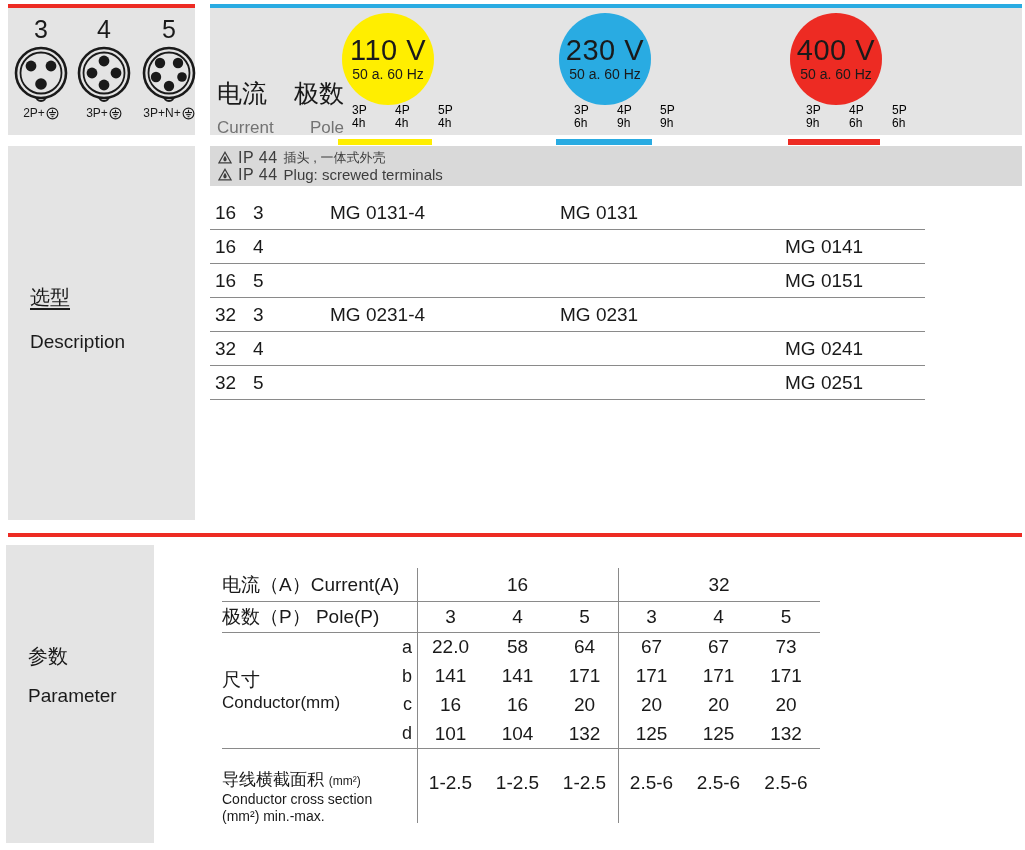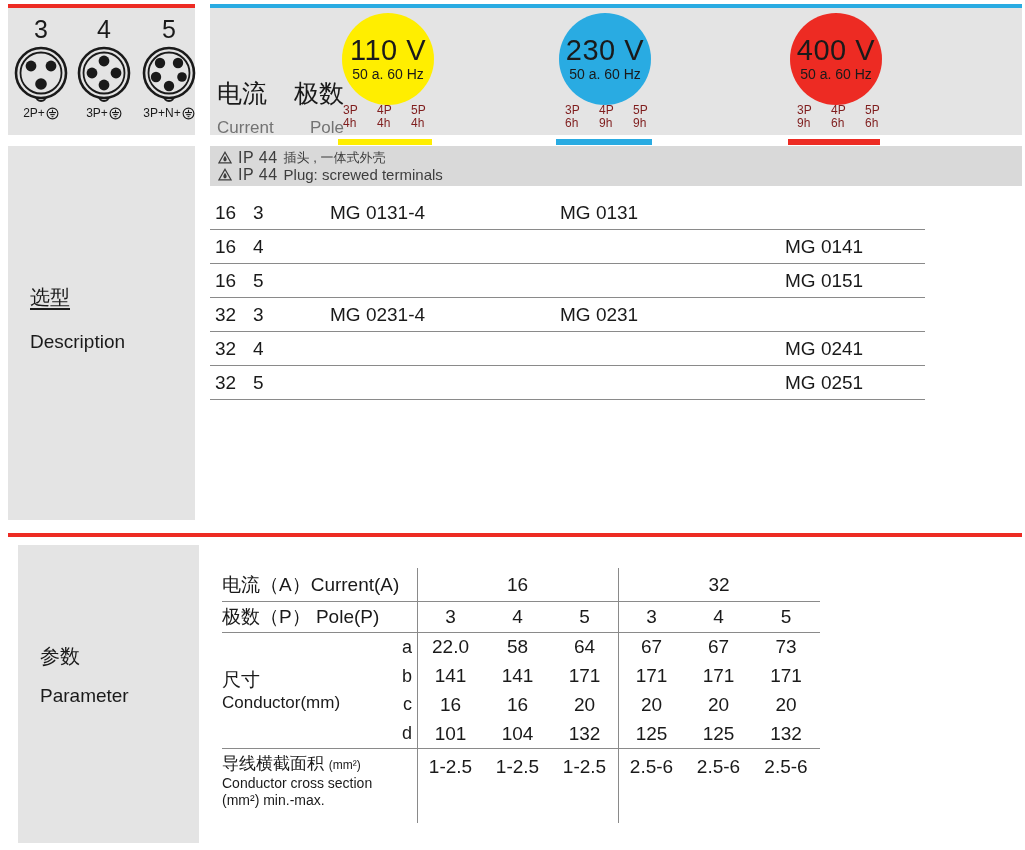--- a/index.html
+++ b/index.html
@@ -23,21 +23,21 @@
   
   .panel-tr { left:210px; top:4px; width:812px; height:131px; border-top:4px solid #29abe2; }
   .hd-block { position:absolute; top:72px; }
   .hd-zh { font-size:25px; line-height:26px; color:#1a1a1a; }
   .hd-en { font-size:17px; line-height:18px; color:#737373; margin-top:13px; }
   .vcircle { position:absolute; top:5px; width:92px; height:92px; border-radius:50%;
              display:flex; flex-direction:column; justify-content:center; align-items:center; }
   .vcircle .v { font-size:29px; line-height:30px; letter-spacing:0.5px; }
   .vcircle .f { font-size:14px; line-height:19px; }
   .pole-grid { position:absolute; top:96px; display:flex; }
-  .pole-col { width:34px; font-size:12px; line-height:13px; color:#7f1d1d; }
+  .pole-col { width:34px; font-size:12px; line-height:13px; color:#000000;margin-left:9px; }
 
   
   .bar { position:absolute; top:139px; height:6px; }
   .bar-y { left:338px; width:94px; background:#ffee00; }
   .bar-b { left:556px; width:96px; background:#29abe2; }
   .bar-r { left:788px; width:92px; background:#ed2b23; }
 
   
   .ip-banner { left:210px; top:146px; width:812px; height:40px; background:#d9d9d9;
                padding:3px 0 0 8px; }
@@ -56,34 +56,34 @@
   .desc-table { left:210px; top:196px; width:715px; }
   .desc-row { display:grid; grid-template-columns:43px 77px 230px 225px 140px;
               height:34px; align-items:center; border-bottom:1px solid #8a8a8a;
               font-size:19px; }
   .desc-row .c1 { padding-left:5px; }
 
   
   .red-divider { left:8px; top:533px; width:1014px; height:4px; background:#ed2b23; }
 
   
-  .panel-param { left:18px; top:545px; width:181px; height:298px; }
+  .panel-param { left:6px; top:545px; width:148px; height:298px; }
   .panel-param .side-zh { text-decoration:none; }
 
   
   .param-table { left:222px; top:568px; width:598px; }
   .p-row1 { display:grid; grid-template-columns:195px 201px 202px; height:34px;
             align-items:center; border-bottom:1px solid #8a8a8a; font-size:19px; }
   .p-row2 { display:grid; grid-template-columns:195px 67px 67px 67px 67px 67px 68px;
             height:31px; align-items:center; border-bottom:1px solid #8a8a8a; font-size:19px; }
   .p-dim  { display:grid; grid-template-columns:175px 20px 67px 67px 67px 67px 67px 68px;
             grid-auto-rows:28.75px; align-items:center;
             border-bottom:1px solid #8a8a8a; font-size:19px; }
   .p-cond { display:grid; grid-template-columns:195px 67px 67px 67px 67px 67px 68px;
-            align-items:start; font-size:19px; height:75px; }
+            align-items:start; font-size:19px; height:75px;margin-top:16px; }
   .pcell-c { text-align:center; }
   .dim-label { grid-row:1 / 5; grid-column:1; align-self:center; }
   .dim-zh { font-size:19px; line-height:24px; }
   .dim-en { font-size:17px; line-height:22px; }
   .dim-key { text-align:right; padding-right:5px; font-size:18px; }
   .cond-label { padding-top:5px; }
   .cond-zh { font-size:17px; line-height:20px; }
   .cond-unit { font-size:12px; }
   .cond-en { font-size:14px; line-height:17px; }
   .cond-val { padding-top:7px; }

